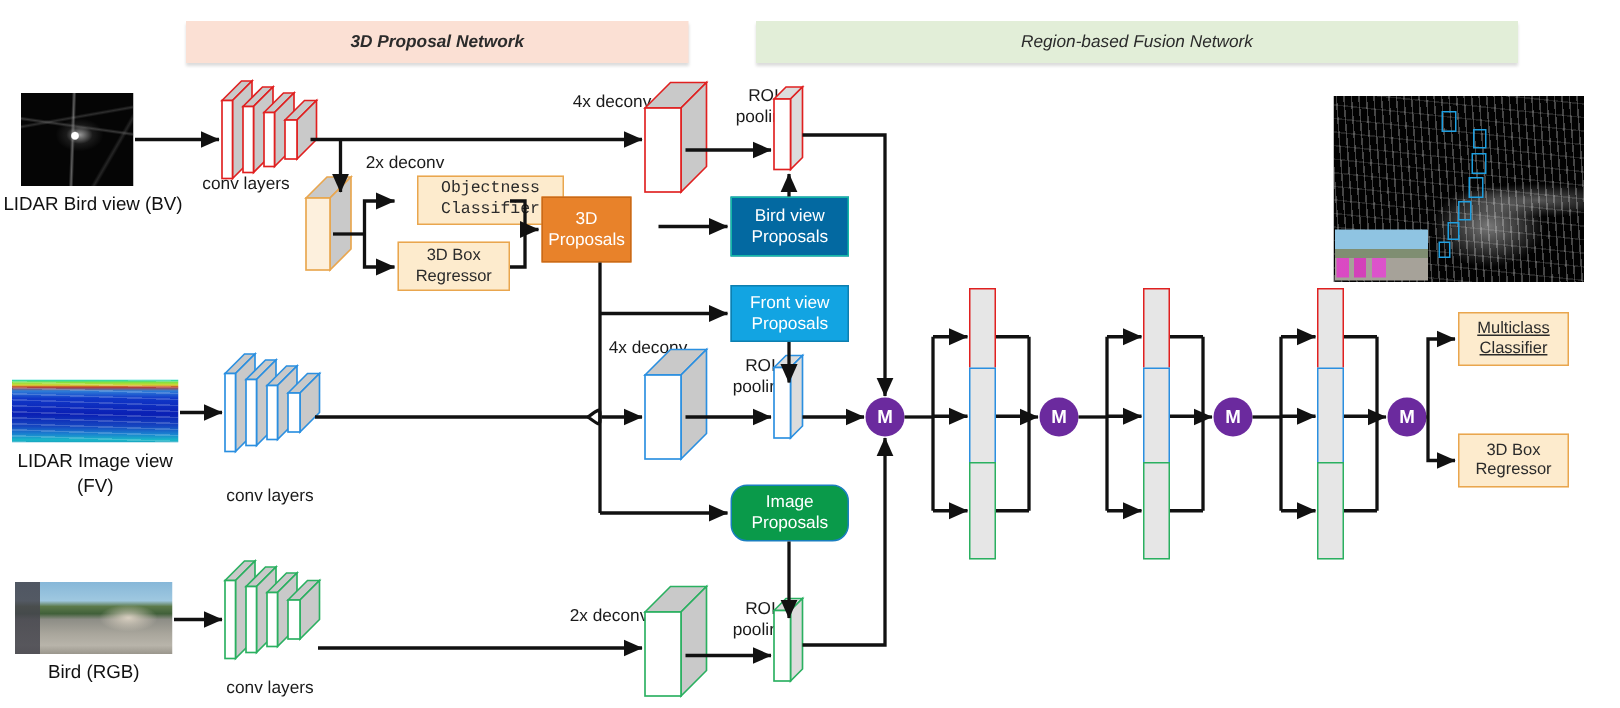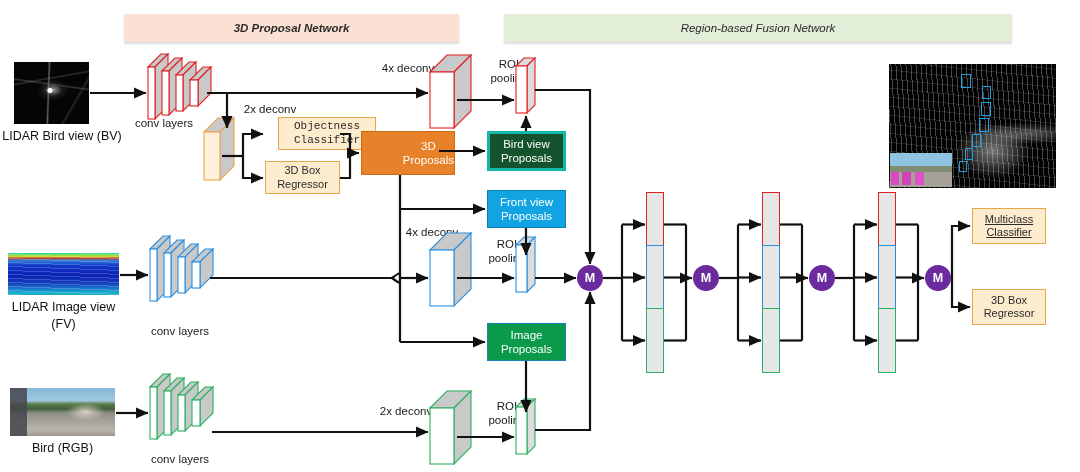--- a/index.html
+++ b/index.html
@@ -105,21 +105,21 @@
 
   
   .pbox {
     position: absolute;
     display: flex; flex-direction: column;
     align-items: center; justify-content: center;
     font-size: 11.5px; line-height: 1.22;
     text-align: center;
   }
   .pbox.orange3d { background: #e8822a; border: 1px solid #c96a18; color: #ffffff; }
-  .pbox.redbv    { background: #14532d; border: 3px solid #14b8a6; color: #ffffff; justify-content: center; }
+  .pbox.redbv    { background: #0369a1; border: 1px solid #14b8a6; color: #ffffff; justify-content: center; }
   .pbox.cyanfv   { background: #12a4e2; border: 1px solid #0d7fb0; color: #ffffff; }
   .pbox.greenimg { background: #0a9a4a; border: 1px solid #1a7fbf; color: #ffffff; }
   .pbox.cream    { background: #fdebcd; border: 1px solid #e9a64e; color: #2b2b2b; font-size: 11px; }
 
   
   .cap {
     position: absolute;
     font-size: 11.5px;
     color: #1a1a1a;
     line-height: 1.25;
@@ -207,33 +207,33 @@
 
   <div class="pbox cream" style="left:278px; top:117px; width:98px; height:33px;font-family:Liberation Mono, monospace;">
     <span style="white-space:pre-line;">Objectness
 Classifier</span>
   </div>
   <div class="pbox cream" style="left:265px; top:161px; width:75px; height:33px;">
     <span style="white-space:pre-line;">3D Box
 Regressor</span>
   </div>
 
-  <div class="pbox orange3d" style="left:361px; top:131px; width:94px; height:44px;align-items:flex-end;">
+  <div class="pbox orange3d" style="left:361px; top:131px; width:60px; height:44px;">
     <span style="white-space:pre-line;">3D
 Proposals</span>
   </div>
   <div class="pbox redbv" style="left:487px; top:131px; width:79px; height:40px;">
     <span style="white-space:pre-line;">Bird view
 Proposals</span>
   </div>
   <div class="pbox cyanfv" style="left:487px; top:190px; width:79px; height:38px;">
     <span style="white-space:pre-line;">Front view
 Proposals</span>
   </div>
-  <div class="pbox greenimg" style="left:487px; top:323px; width:79px; height:38px;">
+  <div class="pbox greenimg" style="left:487px; top:323px; width:79px; height:38px;border-radius:11px;">
     <span style="white-space:pre-line;">Image
 Proposals</span>
   </div>
 
   <div class="pbox cream" style="left:972px; top:208px; width:74px; height:36px;text-decoration:underline;">
     <span style="white-space:pre-line;">Multiclass
 Classifier</span>
   </div>
   <div class="pbox cream" style="left:972px; top:289px; width:74px; height:36px;">
     <span style="white-space:pre-line;">3D Box

